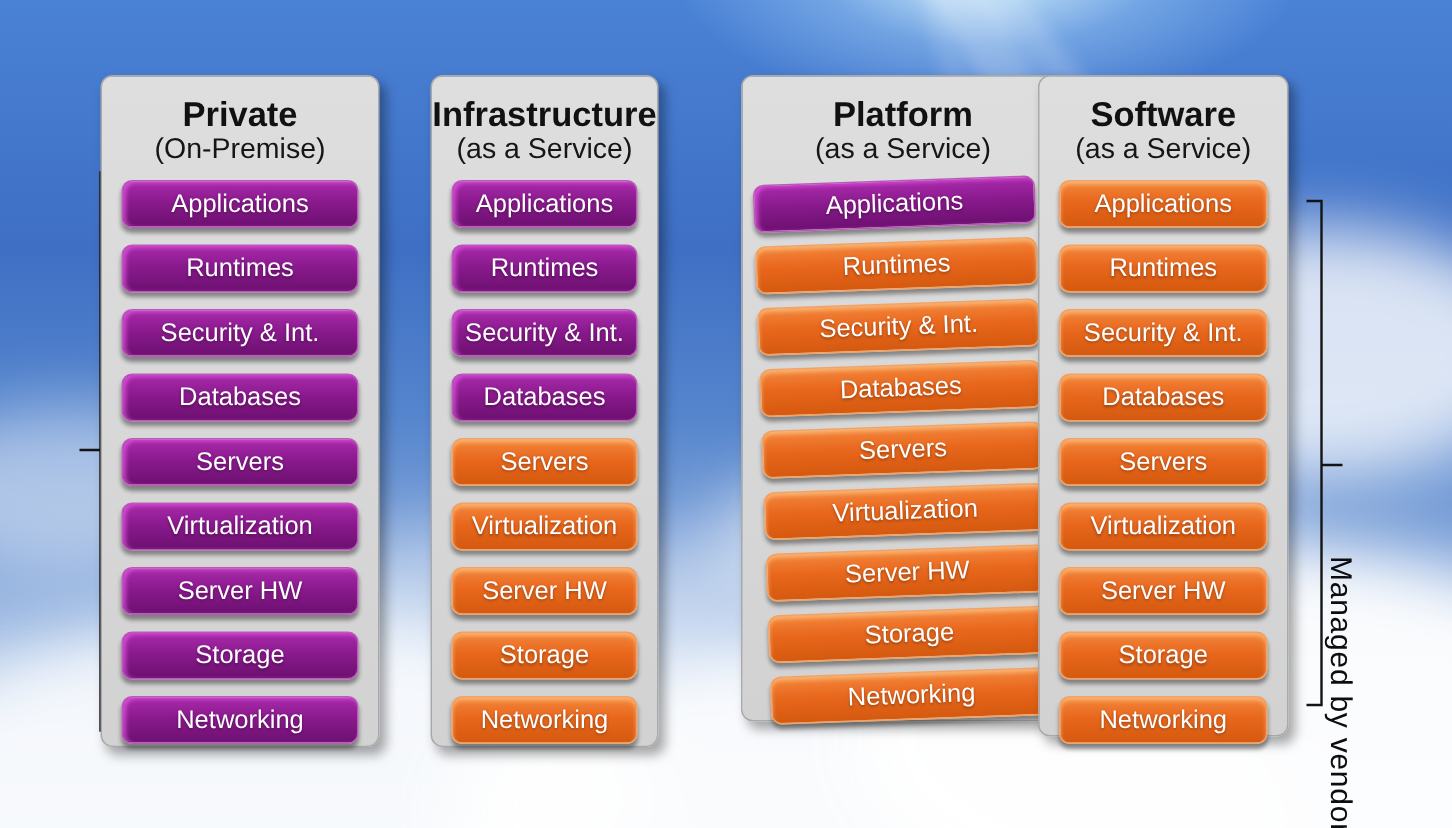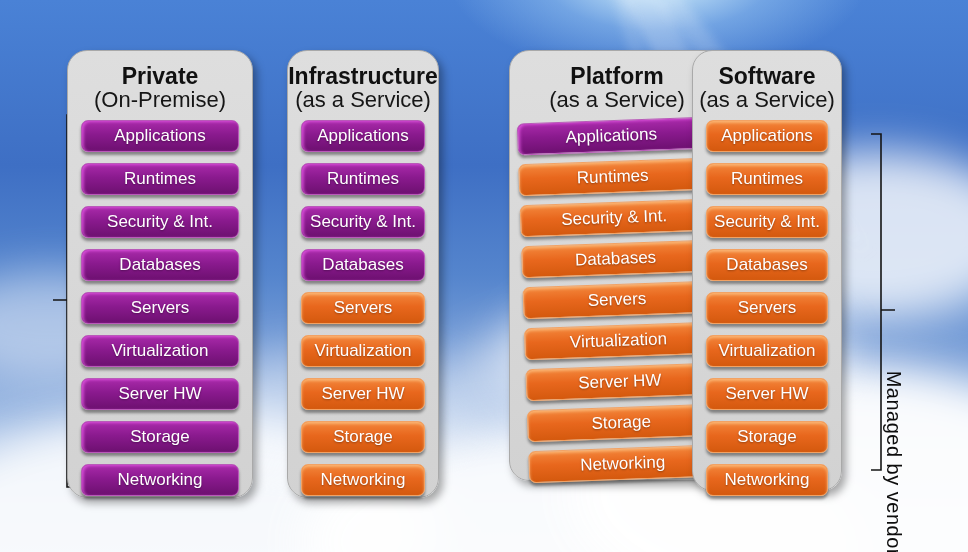--- a/index.html
+++ b/index.html
@@ -21,28 +21,28 @@
   .c8{left:450px;top:320px;width:260px;height:110px;opacity:.45;}
   .ray{position:absolute;pointer-events:none;filter:blur(5px);
     background:linear-gradient(to bottom, rgba(255,255,255,.30), rgba(255,255,255,0));}
   .r1{left:690px;top:-30px;width:34px;height:300px;transform:rotate(-28deg);}
   .r2{left:760px;top:-40px;width:22px;height:340px;transform:rotate(-38deg);opacity:.7;}
   .r3{left:640px;top:-20px;width:16px;height:220px;transform:rotate(-16deg);opacity:.6;}
 
   
   .columns{position:absolute;inset:0;}
   .column{position:absolute;top:50px;background:linear-gradient(to bottom,#dedede,#d2d2d2);
-    border:1px solid #a9a9a9;border-radius:20px;box-shadow:4px 5px 8px rgba(0,0,0,.35);
+    border:1px solid #a9a9a9;border-radius:8px;box-shadow:4px 5px 8px rgba(0,0,0,.35);
     text-align:center;box-sizing:border-box;}
   .column:nth-child(1){left:67px;width:186px;height:448px;}
   .column:nth-child(2){left:287px;width:152px;height:448px;}
-  .column:nth-child(3){left:509px;width:216px;height:431px;}
-  .column:nth-child(4){left:692px;width:150px;height:441px;}
+  .column:nth-child(3){left:494px;width:216px;height:431px;}
+  .column:nth-child(4){left:692px;width:167px;height:441px;}
   .col-title{margin:12px 0 0;font-size:23px;font-weight:bold;color:#111;line-height:26px;}
-  .col-sub{font-size:22px;color:#161616;line-height:22px;margin-bottom:9px;}
+  .col-sub{font-size:19px;color:#161616;line-height:22px;margin-bottom:9px;}
   .items{padding:0 12px;}
   .column:nth-child(3) .items{transform:rotate(-2deg);}
   .column:nth-child(3) .item{margin-bottom:9px;}
   .item{height:30px;line-height:30px;margin:0 1px 11px;border-radius:7px;
     color:#fff;font-size:17px;text-shadow:0 1px 2px rgba(0,0,0,.35);
     box-shadow:0 3px 3px rgba(0,0,0,.35), inset 0 1px 1px rgba(255,255,255,.4);}
   .item.you{background:linear-gradient(to bottom,#a92aaa 0%, var(--you) 45%, #6d1070 100%);
     border:1px solid #b95ab9;
     box-shadow:0 3px 3px rgba(0,0,0,.4), inset 2px 1px 3px rgba(255,110,255,.55);}
   .item.vendor{background:linear-gradient(to bottom,#f3863b 0%, var(--vendor) 45%, #d4590e 100%);

